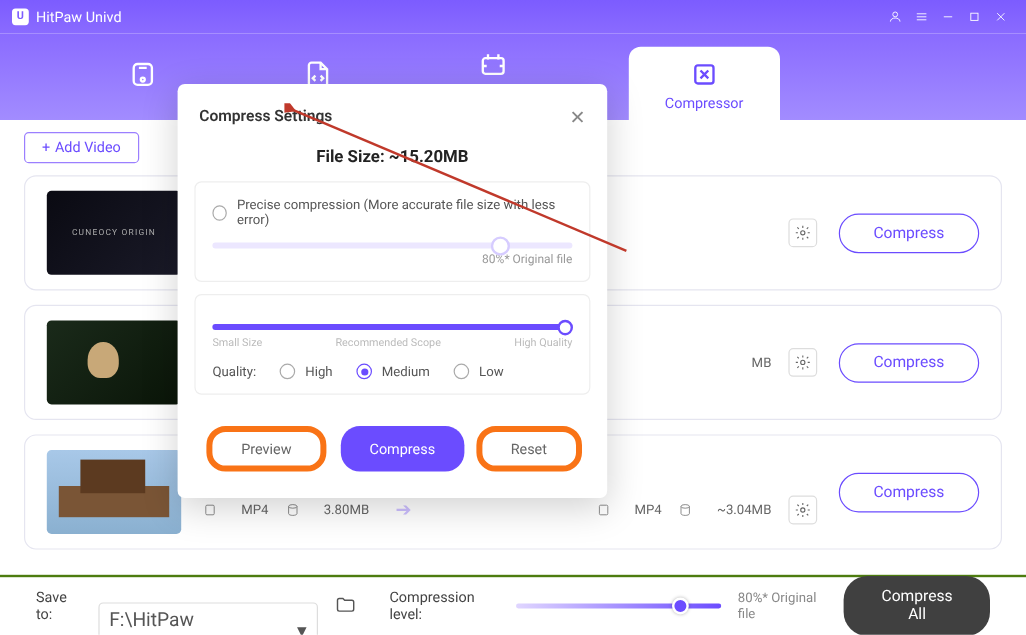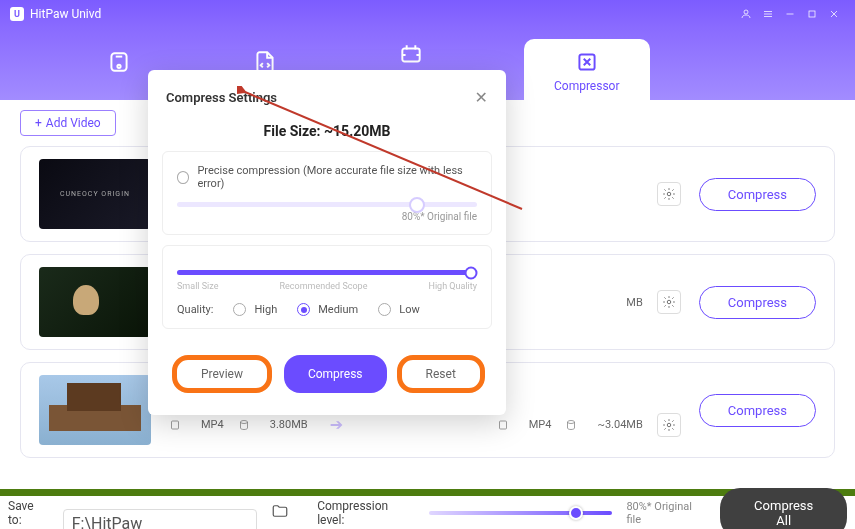--- a/index.html
+++ b/index.html
@@ -23,21 +23,21 @@
 .title-row { display:flex; align-items:center; gap:10px; }
 .file-title { font-size:14px; font-weight:600; color:#333; }
 .edit-ico { color:#888; cursor:pointer; }
 .meta-row { display:flex; align-items:center; gap:14px; font-size:11px; color:#666; }
 .meta-item { display:flex; align-items:center; gap:20px; }
 .meta-item svg { width:12px; height:12px; stroke:#888; fill:none; stroke-width:1.6; }
 .arrow-big { color:#cdbfff; font-size:16px; margin:0 8px; }
 .gear-btn { width:24px; height:24px; border:1px solid #ddd; border-radius:4px; display:flex; align-items:center; justify-content:center; cursor:pointer; }
 .gear-btn svg { width:14px; height:14px; stroke:#666; fill:none; stroke-width:1.6; }
 .compress-btn { border:1.5px solid #6b4cff; color:#6b4cff; background:#fff; padding:8px 28px; border-radius:18px; font-size:13px; cursor:pointer; }
-.footer { position:absolute; bottom:0; left:0; right:0; height:40px; border-top:7px solid #4d7c0f; background:#fff; display:flex; align-items:center; padding:0 8px; gap:14px; font-size:12px; color:#444; }
+.footer { position:absolute; bottom:0; left:0; right:0; height:50px; border-top:2px solid #4d7c0f; background:#fff; display:flex; align-items:center; padding:0 30px; gap:14px; font-size:12px; color:#444; }
 .save-select { border:1px solid #ddd; border-radius:4px; padding:4px 8px; font-size:16px; min-width:130px; display:flex; align-items:center; cursor:pointer; color:#555;margin-top:41px; }
 .folder-ico svg { width:18px; height:18px; stroke:#555; fill:none; stroke-width:1.6; }
 .level-track { width:190px; height:4px; border-radius:2px; background:linear-gradient(90deg,#e0d6ff,#6b4cff); position:relative; }
 .level-thumb { position:absolute; top:50%; transform:translate(-50%,-50%); width:14px; height:14px; background:#6b4cff; border:2px solid #fff; border-radius:50%; box-shadow:0 0 3px rgba(0,0,0,.3); }
 .compress-all { background:#404040; color:#fff; border:none; padding:10px 26px; border-radius:20px; font-size:13px; cursor:pointer; margin-left:auto; }
 
 .modal { position:absolute; left:148px; top:70px; width:358px; background:#fff; border-radius:6px; box-shadow:0 8px 30px rgba(0,0,0,.18); padding:18px 0 22px; z-index:10; }
 .modal-head { display:flex; align-items:center; justify-content:space-between; padding:0 18px 10px; }
 .modal-title { font-size:13px; font-weight:600; color:#333; }
 .modal-close { cursor:pointer; color:#888; font-size:16px; }

